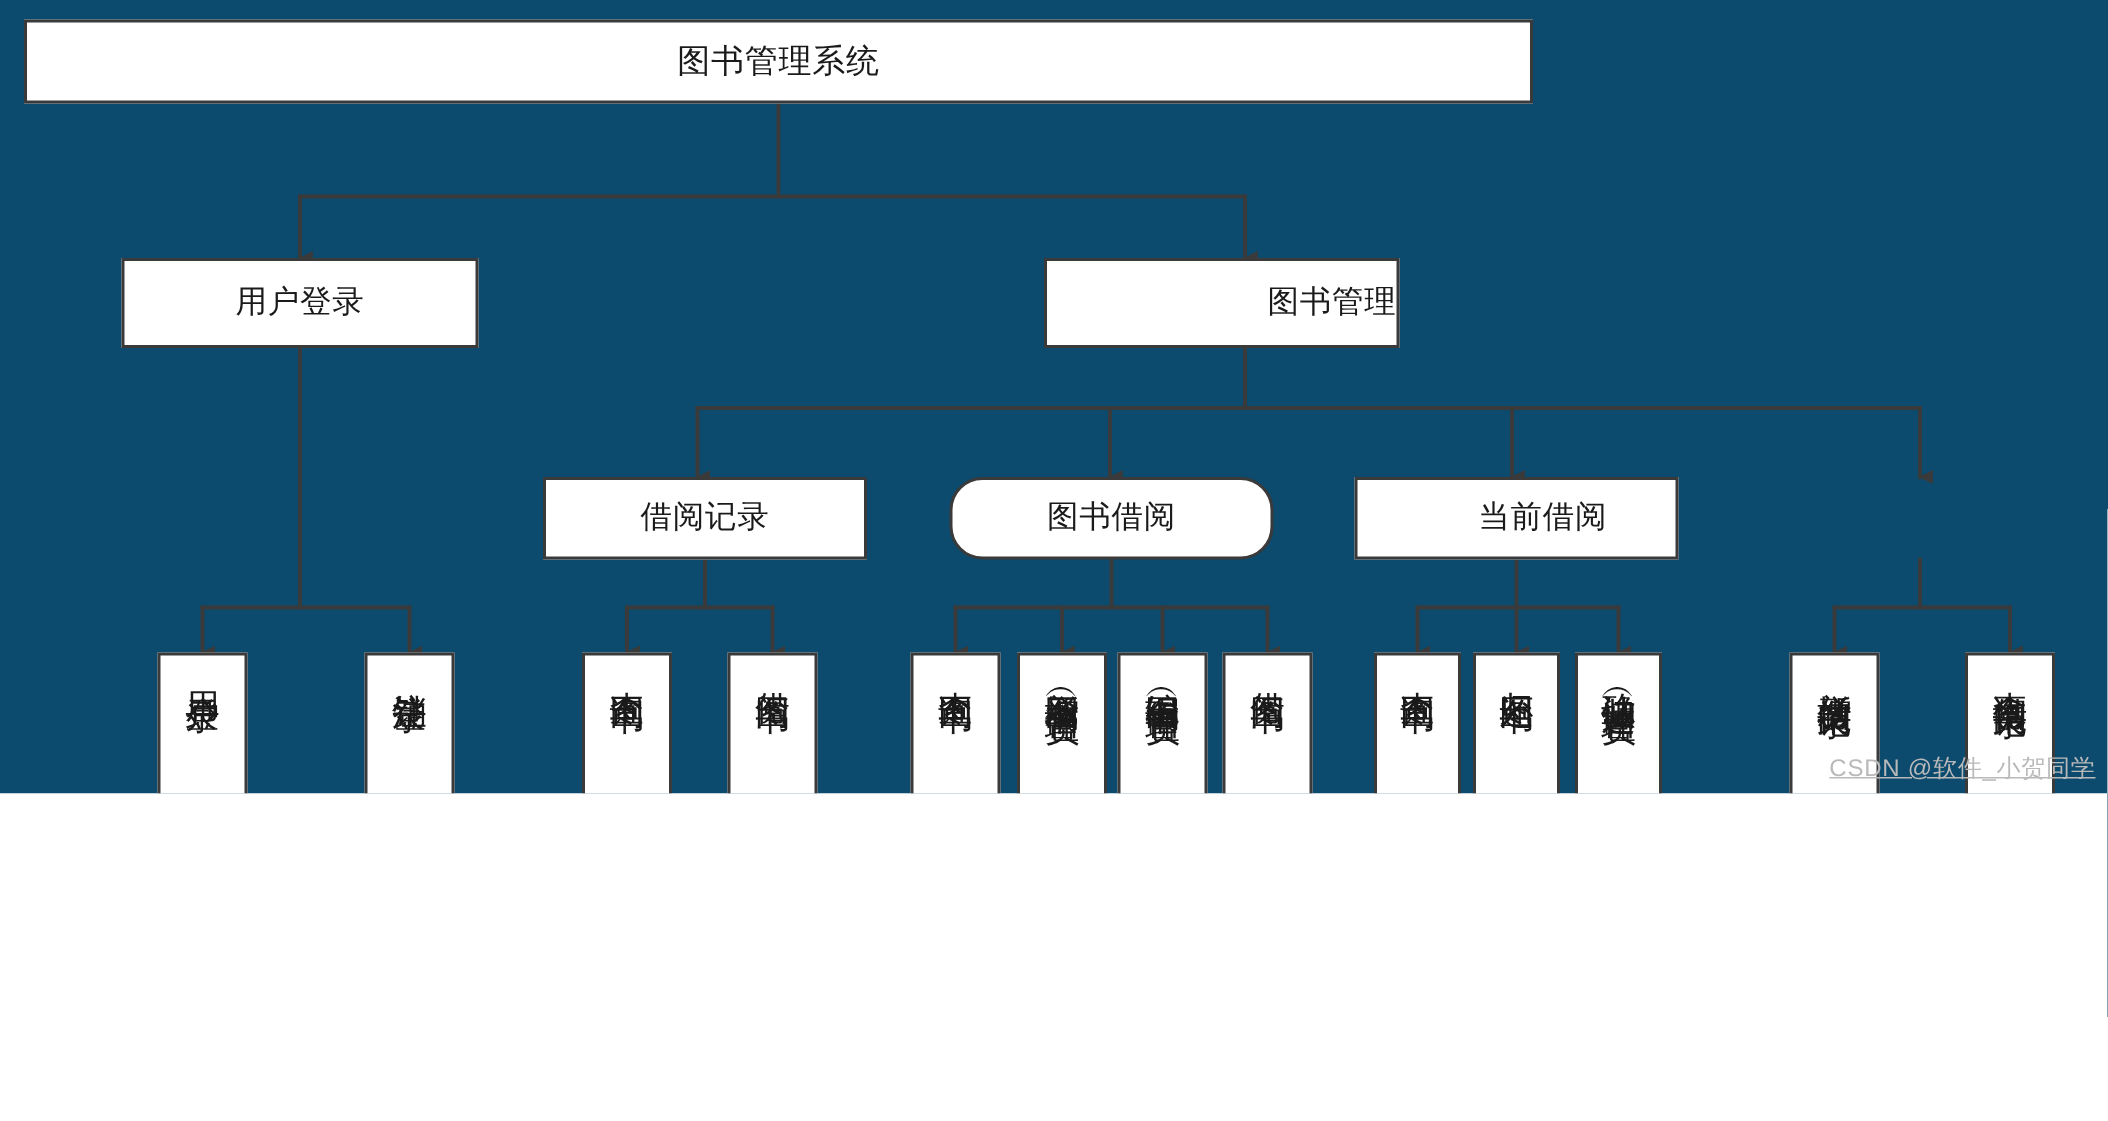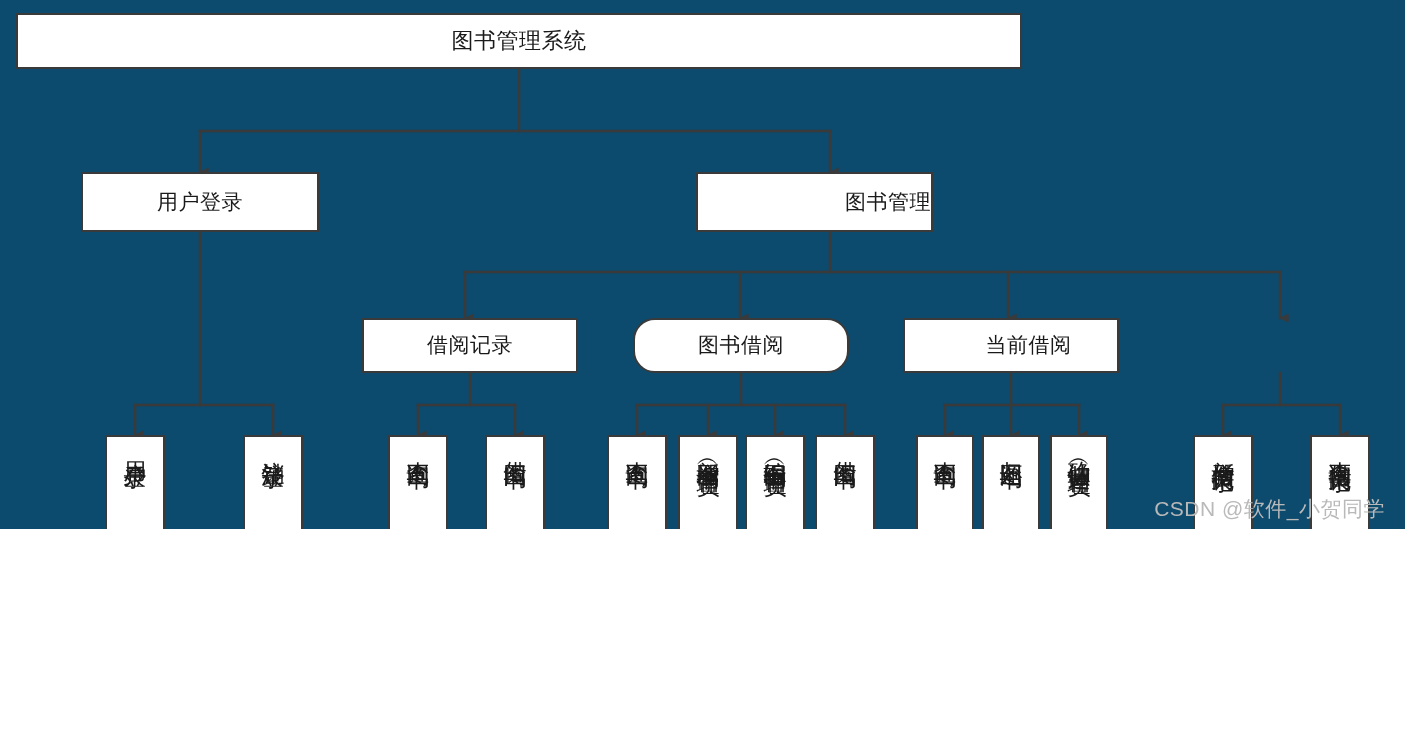--- a/index.html
+++ b/index.html
@@ -56,26 +56,27 @@
     font-size: 23px;
     letter-spacing: 2px;
     white-space: nowrap;
   }
   .node.root .label   { font-size: 22px; }
   .node.level2 .label { font-size: 21px; }
   .node.level3 .label { font-size: 21px; }
 
   .watermark {
     position: absolute;
-    right: 20px;
+    right: 8px;
     bottom: 6px;
-    font-size: 21px;
+    font-size: 16px;
     color: #b9b9b9;
     white-space: nowrap;
     letter-spacing: 0.5px;
+    text-decoration: underline;
   }
 </style>
 </head>
 <body>
 
 <div id="canvas">
 
   <svg class="edges" viewBox="0 0 1405 747" xmlns="http://www.w3.org/2000/svg">
     <defs>
       <marker id="arrowhead" markerWidth="10" markerHeight="10" refX="5" refY="8.6" orient="auto" markerUnits="userSpaceOnUse">

